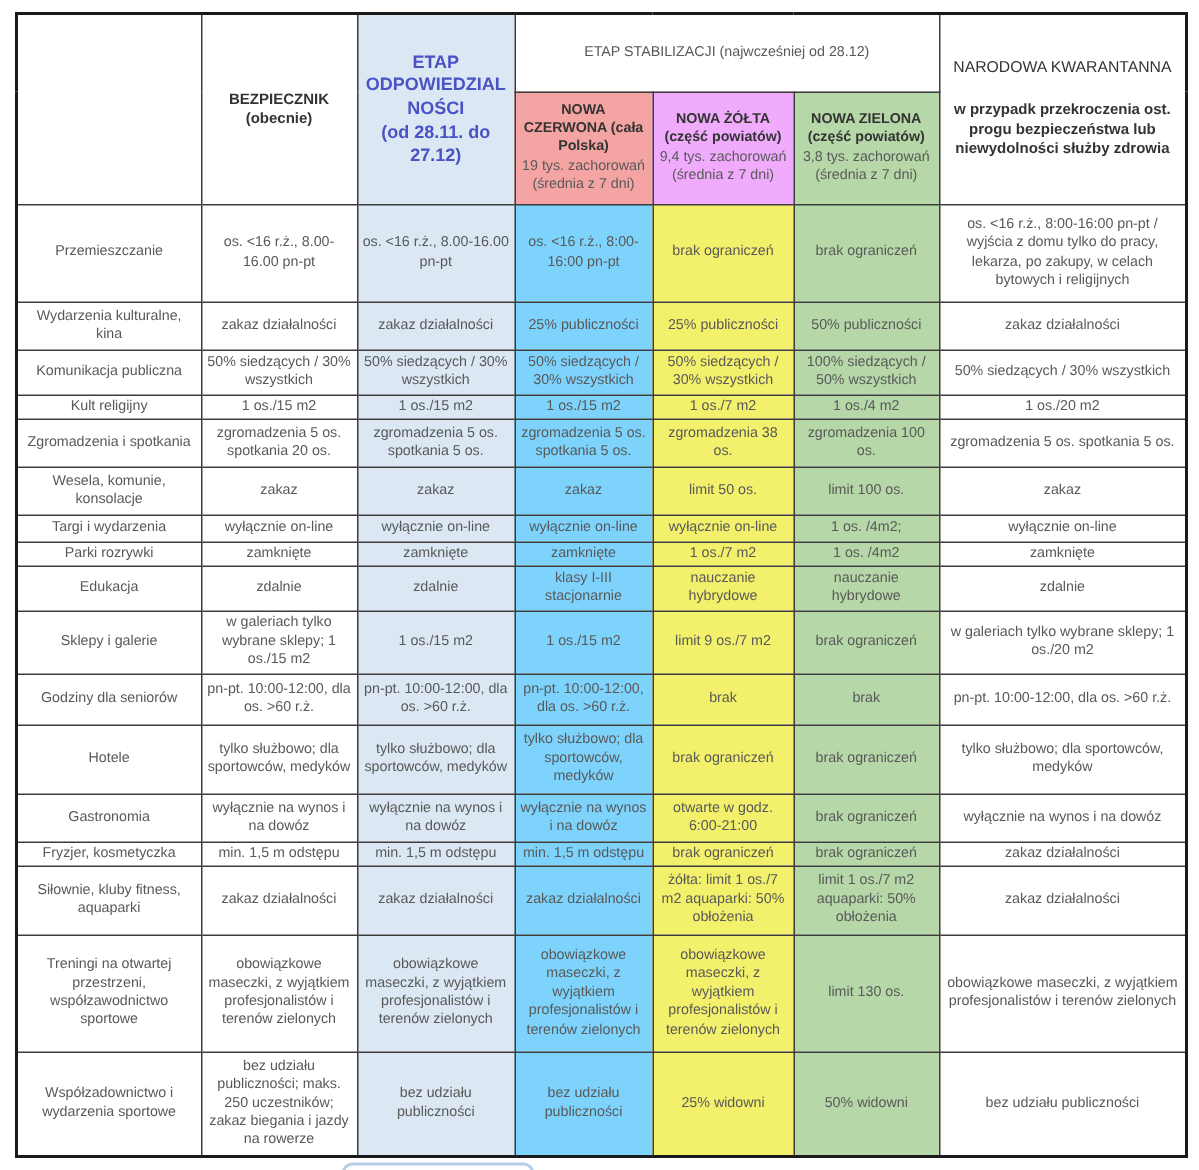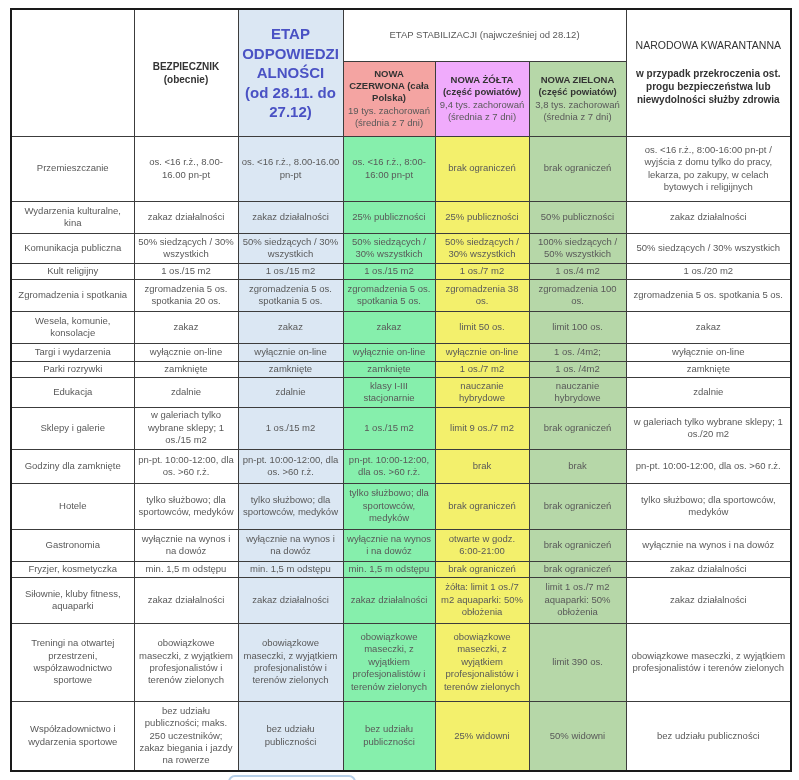--- a/index.html
+++ b/index.html
@@ -18,34 +18,34 @@
     padding:1px 3px;
     font-size:9.5px;line-height:1.3;color:#595959;font-weight:normal;
     word-wrap:break-word;
   }
   table.restr{border:2px solid #1a1a1a;}
   tr.h1{height:52px;}
   tr.h2{height:75px;}
   .corner{background:#ffffff;}
   .col-bezp-h div{font-weight:bold;color:#333333;font-size:10px;}
   .col-etap-h{background:#dbe7f3;}
-  .col-etap-h div{font-weight:bold;color:#4a52c4;font-size:15px;}
+  .col-etap-h div{font-weight:bold;color:#4a52c4;font-size:12px;}
   .stab-h{font-weight:bold;color:#333333;font-size:10px;background:#ffffff;}
   .naro-h{background:#ffffff;}
   .naro-title{font-weight:normal;color:#333333;font-size:10.5px;margin-bottom:14px;}
   .naro-sub{font-weight:bold;color:#333333;font-size:10px;}
   .red-h{background:#f4a4a2;}
   .yellow-h{background:#f0abfc;}
   .green-h{background:#b6d7a8;}
   .zone-title{font-weight:bold;color:#333333;font-size:9.5px;}
   .zone-sub{color:#595959;font-size:9.5px;}
   th.rowlabel{font-weight:bold;color:#3b3b3b;font-size:10px;background:#ffffff;}
   td.cell-white{background:#ffffff;}
   td.cell-blue{background:#dbe7f3;}
-  td.cell-red{background:#86efac;}
+  td.cell-red{background:#7dd3fc;}
   td.cell-yellow{background:#f3f06c;}
   td.cell-green{background:#b6d7a8;}
   .artifact{
     position:absolute;left:228px;top:775px;width:124px;height:14px;
     border:2px solid #b5cfe8;border-radius:7px;background:#ffffff;
   }
 </style>
 </head>
 <body>
 
@@ -177,21 +177,21 @@
         <tr style="height: 42px;">
           <th class="rowlabel">Sklepy i galerie</th>
           <td class="cell-white">w galeriach tylko wybrane sklepy; 1 os./15 m2</td>
           <td class="cell-blue">1 os./15 m2</td>
           <td class="cell-red">1 os./15 m2</td>
           <td class="cell-yellow">limit 9 os./7 m2</td>
           <td class="cell-green">brak ograniczeń</td>
           <td class="cell-white">w galeriach tylko wybrane sklepy; 1 os./20 m2</td>
         </tr>
         <tr style="height: 34px;">
-          <th class="rowlabel">Godziny dla zamknięte</th>
+          <th class="rowlabel">Godziny dla seniorów</th>
           <td class="cell-white">pn-pt. 10:00-12:00, dla os. &gt;60 r.ż.</td>
           <td class="cell-blue">pn-pt. 10:00-12:00, dla os. &gt;60 r.ż.</td>
           <td class="cell-red">pn-pt. 10:00-12:00, dla os. &gt;60 r.ż.</td>
           <td class="cell-yellow">brak</td>
           <td class="cell-green">brak</td>
           <td class="cell-white">pn-pt. 10:00-12:00, dla os. &gt;60 r.ż.</td>
         </tr>
         <tr style="height: 46px;">
           <th class="rowlabel">Hotele</th>
           <td class="cell-white">tylko służbowo; dla sportowców, medyków</td>
@@ -227,21 +227,21 @@
           <td class="cell-yellow">żółta: limit 1 os./7 m2 aquaparki: 50% obłożenia</td>
           <td class="cell-green">limit 1 os./7 m2 aquaparki: 50% obłożenia</td>
           <td class="cell-white">zakaz działalności</td>
         </tr>
         <tr style="height: 78px;">
           <th class="rowlabel">Treningi na otwartej przestrzeni, współzawodnictwo sportowe</th>
           <td class="cell-white">obowiązkowe maseczki, z wyjątkiem profesjonalistów i terenów zielonych</td>
           <td class="cell-blue">obowiązkowe maseczki, z wyjątkiem profesjonalistów i terenów zielonych</td>
           <td class="cell-red">obowiązkowe maseczki, z wyjątkiem profesjonalistów i terenów zielonych</td>
           <td class="cell-yellow">obowiązkowe maseczki, z wyjątkiem profesjonalistów i terenów zielonych</td>
-          <td class="cell-green">limit 390 os.</td>
+          <td class="cell-green">limit 130 os.</td>
           <td class="cell-white">obowiązkowe maseczki, z wyjątkiem profesjonalistów i terenów zielonych</td>
         </tr>
         <tr style="height: 70px;">
           <th class="rowlabel">Współzadownictwo i wydarzenia sportowe</th>
           <td class="cell-white">bez udziału publiczności; maks. 250 uczestników; zakaz biegania i jazdy na rowerze</td>
           <td class="cell-blue">bez udziału publiczności</td>
           <td class="cell-red">bez udziału publiczności</td>
           <td class="cell-yellow">25% widowni</td>
           <td class="cell-green">50% widowni</td>
           <td class="cell-white">bez udziału publiczności</td>

